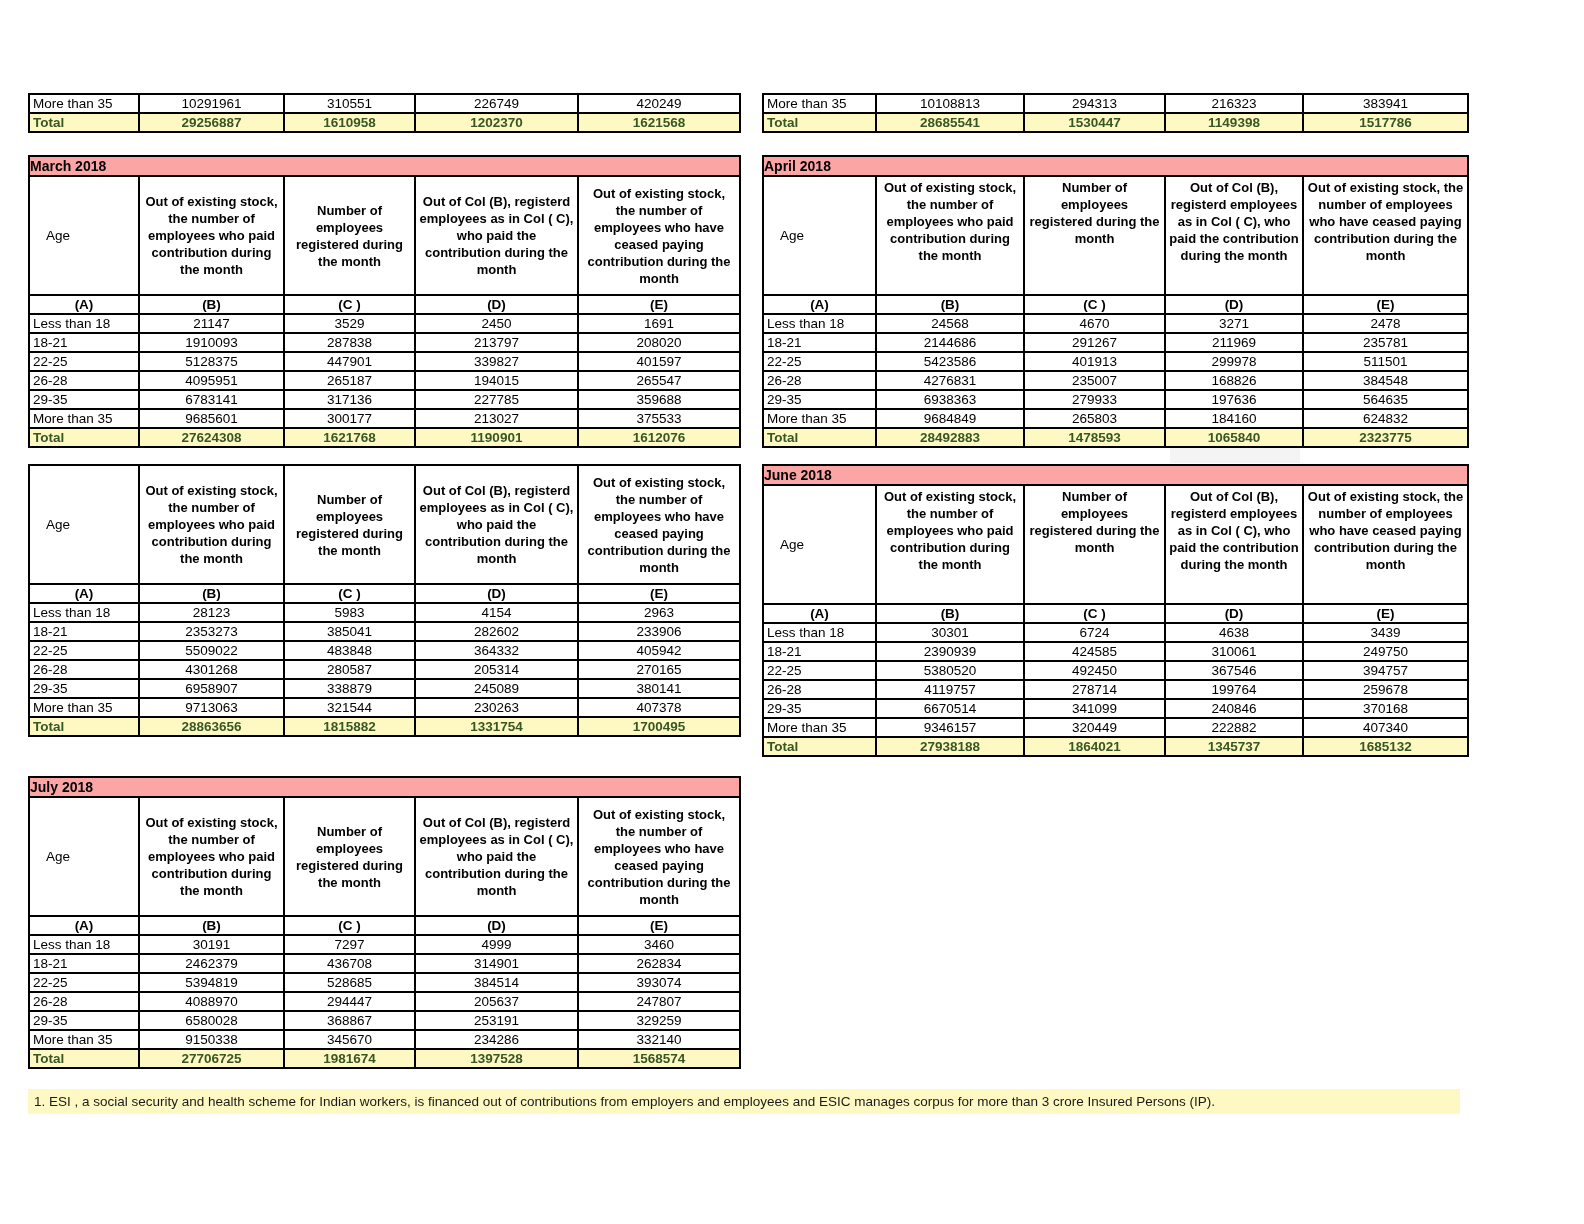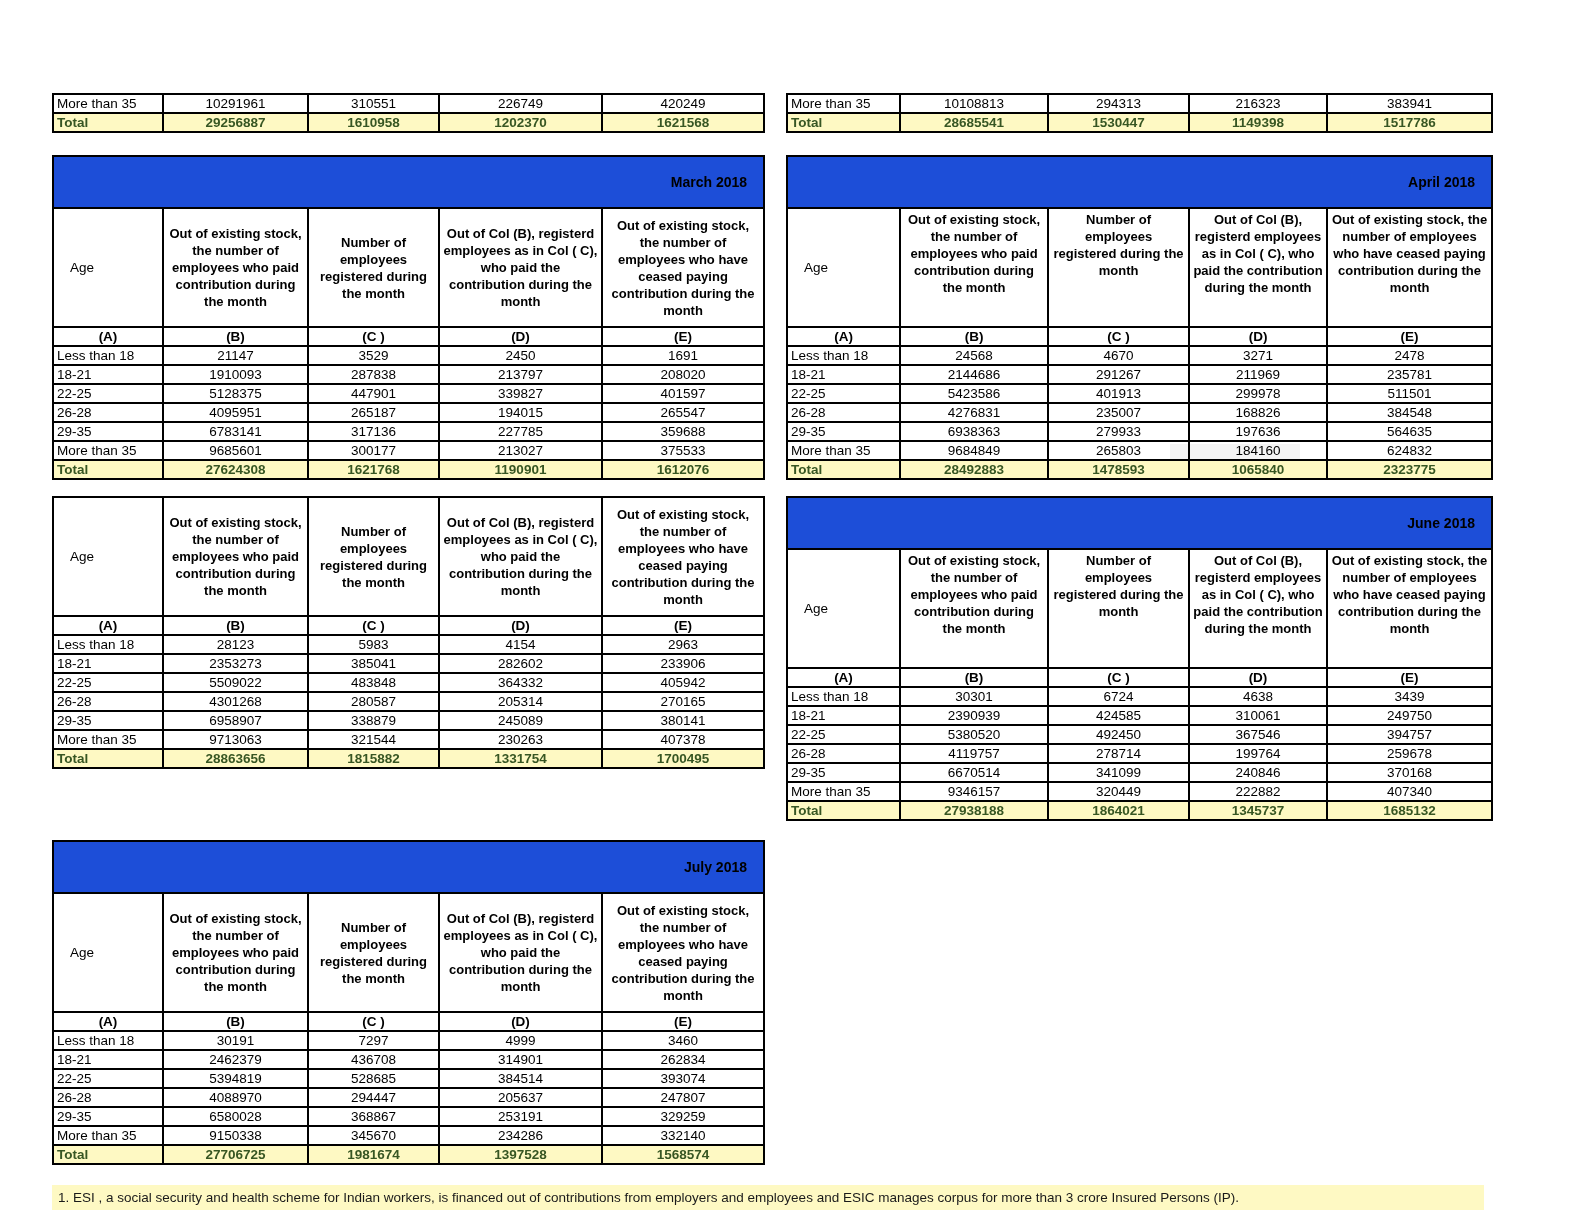--- a/index.html
+++ b/index.html
@@ -7,21 +7,21 @@
     padding: 0;
     background: #ffffff;
     width: 1584px;
     height: 1224px;
     font-family: "Liberation Sans", sans-serif;
     color: #000;
     overflow: hidden;
   }
   .sheet {
     position: absolute;
-    left: 52px;
+    left: 28px;
     top: 93px;
   }
   .trow {
     display: flex;
     gap: 21px;
     align-items: flex-start;
   }
   .row-months { margin-top: 22px; }
   .row-months2 { margin-top: 16px; }
   .row-months3 { margin-top: 19px; }
@@ -34,26 +34,26 @@
   .tbl-right { width: 705px; }
 
   td, th {
     border: 2px solid #000;
     padding: 0 2px;
     overflow: hidden;
   }
 
   
   .month-band th {
-    background: #1d4ed8;
+    background: #fca5a5;
     font-size: 14px;
     font-weight: bold;
-    text-align: right;
+    text-align: left;
     height: 18px;
-    padding: 16px;
+    padding: 0;
   }
 
   
   .desc-row th {
     font-size: 13px;
     font-weight: bold;
     line-height: 17px;
     text-align: center;
     vertical-align: middle;
     white-space: normal;

